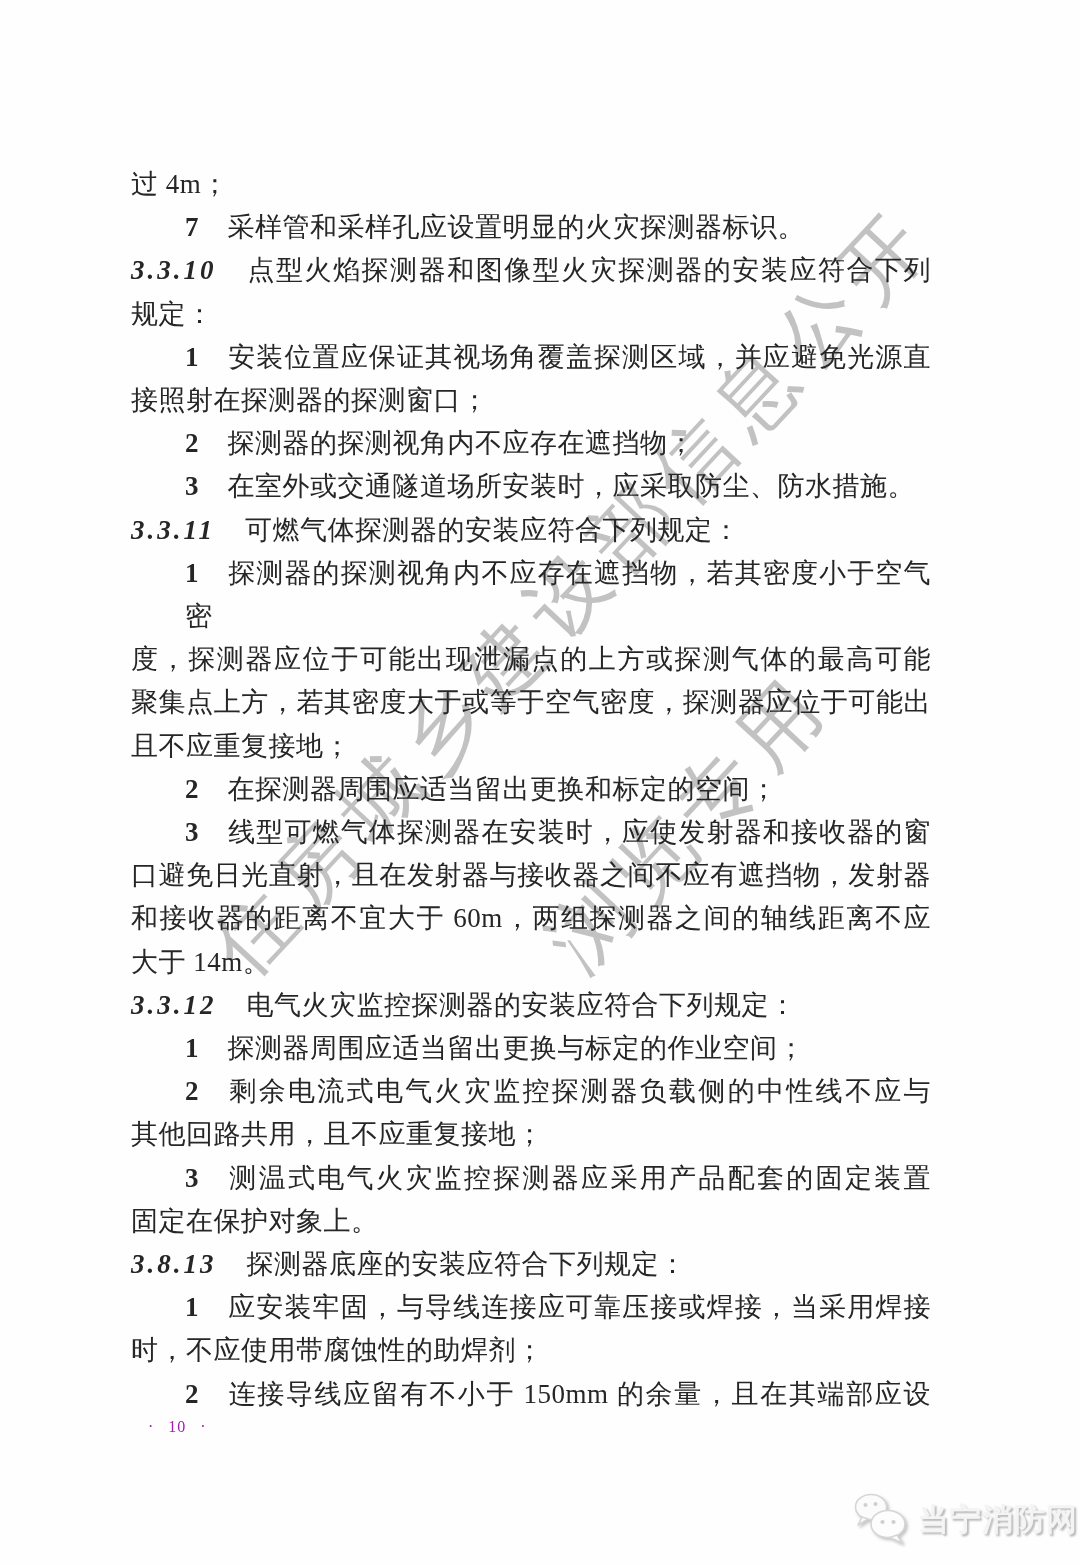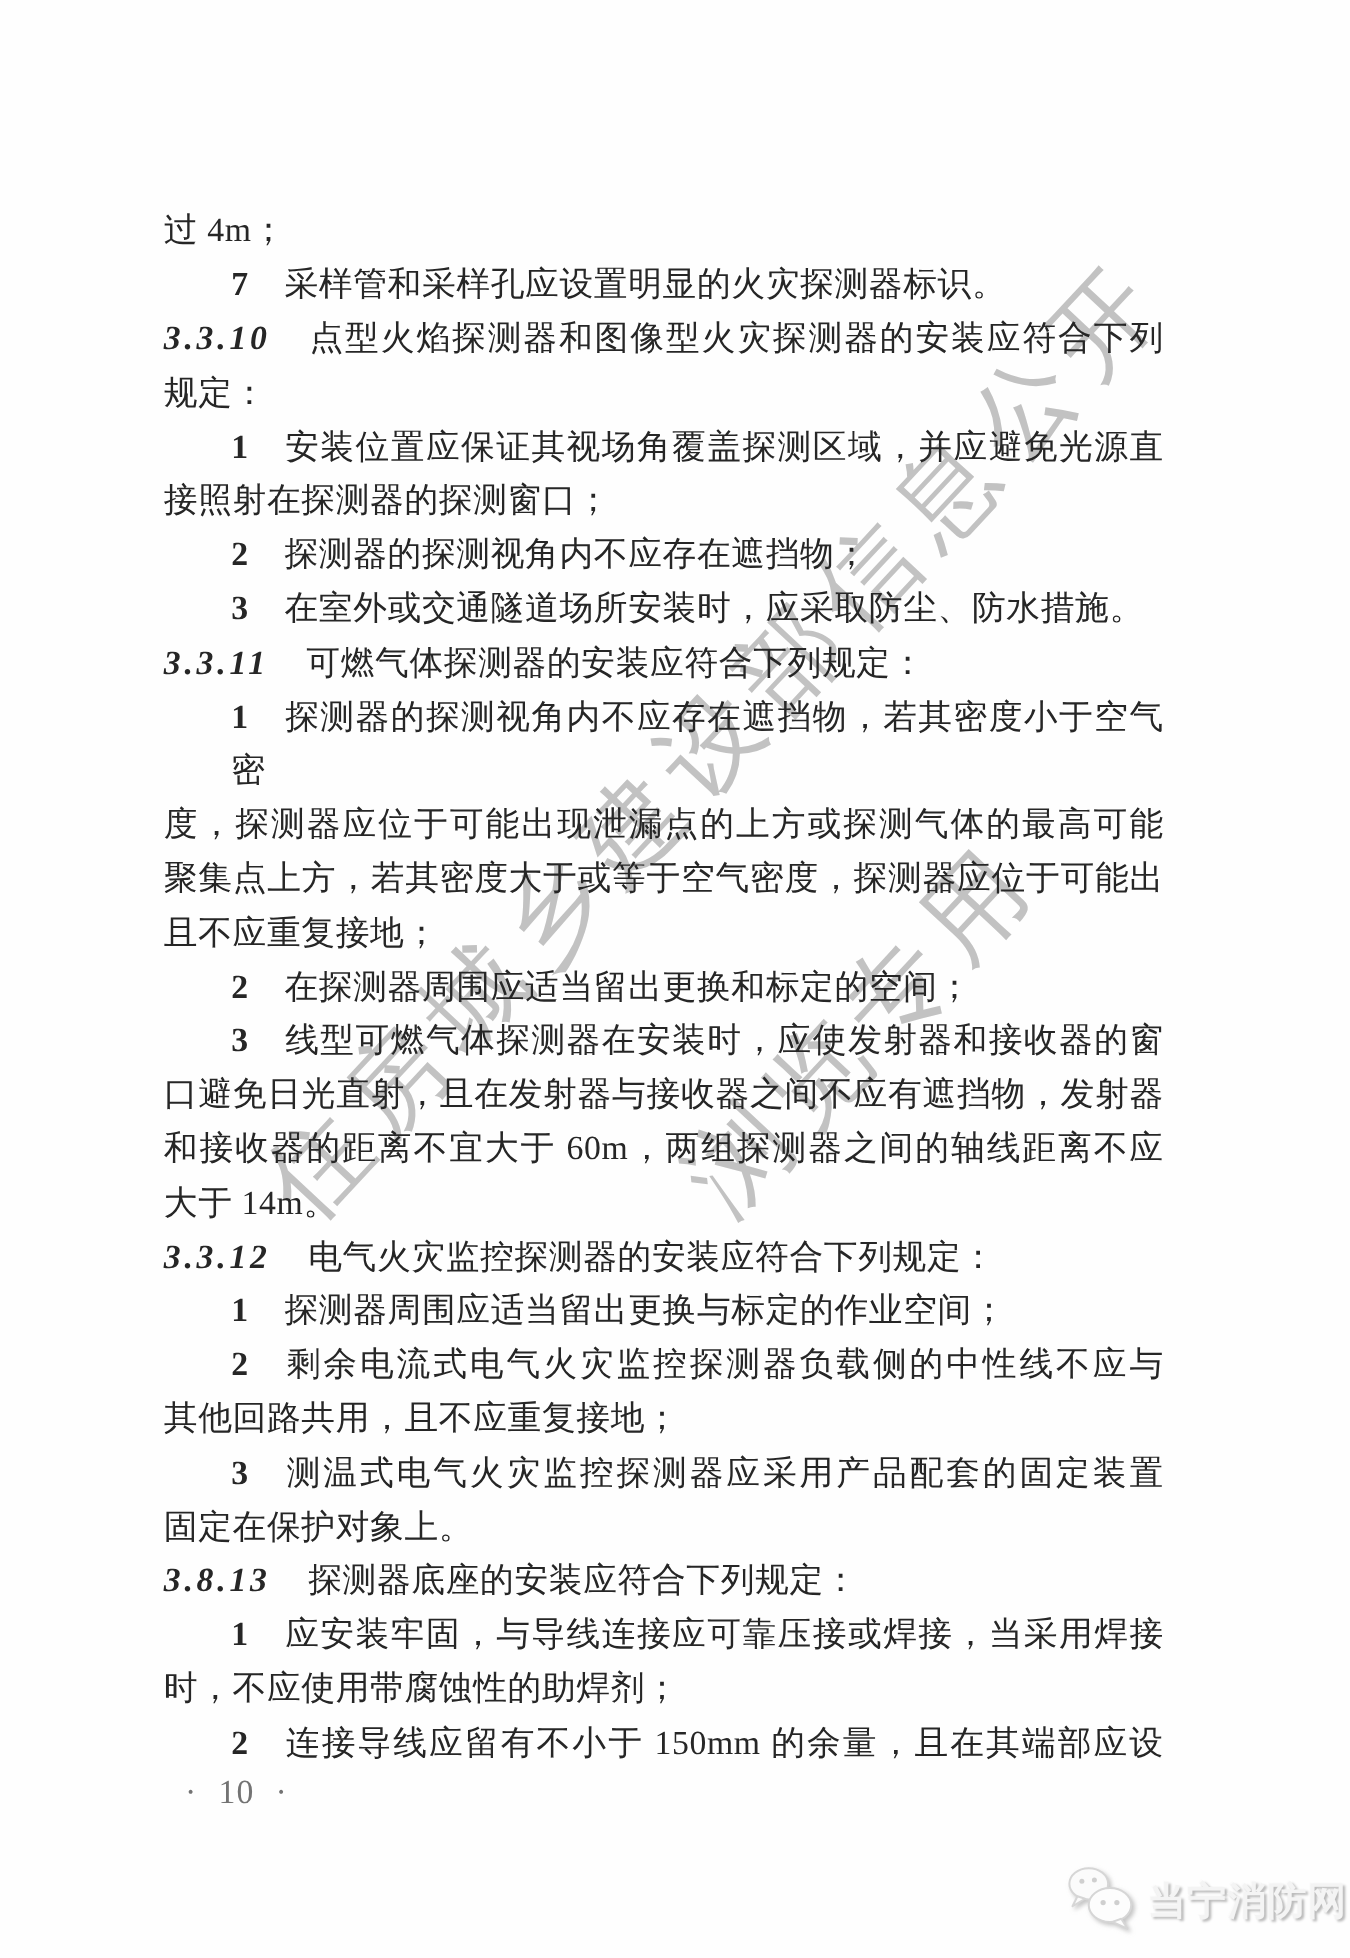--- a/index.html
+++ b/index.html
@@ -72,22 +72,22 @@
     letter-spacing: 3px;
     font-style: italic;
   }
 
   
   .page-number {
     position: absolute;
     left: 148px;
     top: 1418px;
     z-index: 2;
-    font-size: 27px;
-    color: #737373;
+    font-size: 16px;
+    color: #a21caf;
     word-spacing: 9px;
     letter-spacing: 1px;
   }
 
   
   .logo {
     position: absolute;
     left: 852px;
     top: 1492px;
     display: flex;

